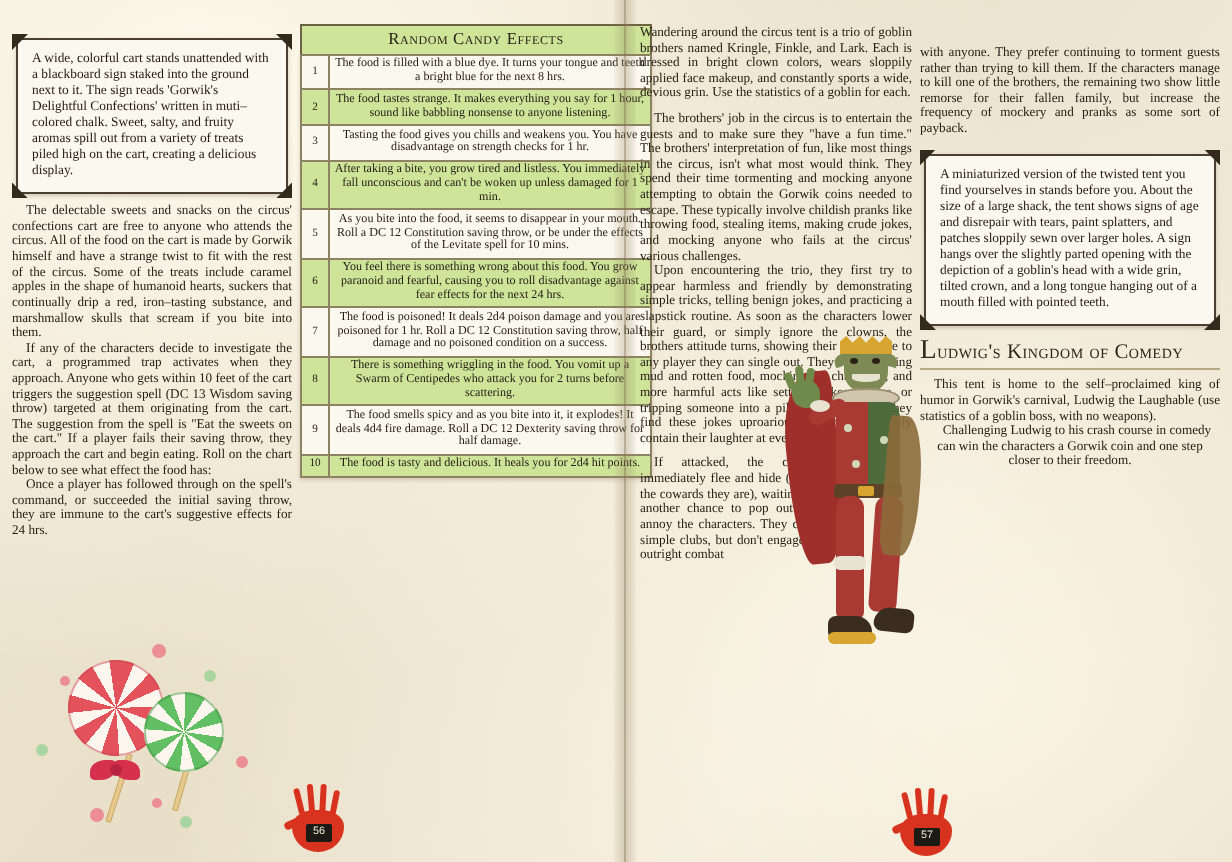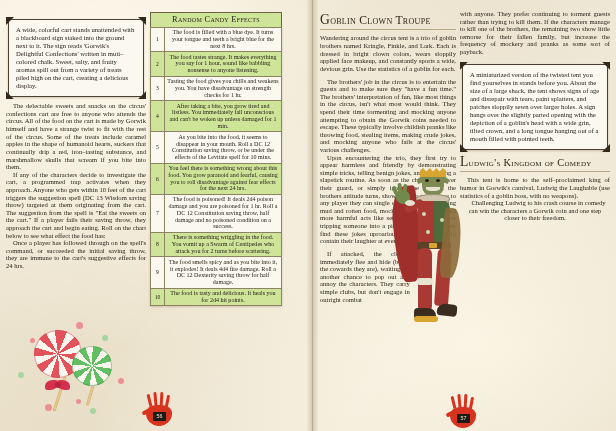--- a/index.html
+++ b/index.html
@@ -15,23 +15,23 @@
       radial-gradient(ellipse at 78% 80%, rgba(255,250,235,.7) 0%, rgba(255,250,235,0) 60%),
       linear-gradient(125deg,#efe7d5 0%,#e9dfc8 40%,#efe8d7 70%,#e6dcc4 100%);
   }
   .gutter{position:absolute;top:0;bottom:0;left:307px;width:11px;
     background:linear-gradient(90deg,rgba(150,130,95,.06),rgba(150,130,95,.28) 42%,rgba(150,130,95,.30) 58%,rgba(150,130,95,.06));
     pointer-events:none;}
   .gutter:after{content:"";position:absolute;left:5px;top:0;bottom:0;width:1px;background:rgba(120,100,70,.35);}
 
   .col{position:absolute;top:0;box-sizing:border-box;}
   .c1{left:6px;width:140px;padding-top:16px;}
-  .c2{left:150px;width:132px;padding-top:12px;}
+  .c2{left:150px;width:176px;padding-top:12px;}
   .c3{left:320px;width:136px;padding-top:13px;}
-  .c4{left:460px;width:150px;padding-top:10px;}
+  .c4{left:460px;width:150px;padding-top:23px;}
 
   h2.head{
     font-variant:small-caps;font-weight:400;letter-spacing:.3px;
     font-size:11.6px;margin:0 0 4px 0;color:#2e241a;line-height:1.1;
     border-bottom:1px solid #b9a886;padding-bottom:1.5px;
   }
   h2.head::first-letter{font-size:13.6px;}
   p{margin:0;font-size:6.6px;line-height:1.155;text-align:justify;text-indent:7px;
     hyphens:auto;color:#241c14;}
   p.noind{text-indent:0;}
@@ -180,21 +180,20 @@
           <td class="num">10</td>
           <td>The food is tasty and delicious. It heals you for 2d4 hit points.</td>
         </tr>
       </tbody>
     </table>
   </div>
 
   <div class="gutter"></div>
 
   <div class="col c3">
-    <h2 class="head">Goblin Clown Troupe</h2>
     <p class="noind">Wandering around the circus tent is a trio of goblin brothers named Kringle, Finkle, and Lark. Each is dressed in bright clown colors, wears sloppily applied face makeup, and constantly sports a wide, devious grin. Use the statistics of a goblin for each.</p>
     <div class="gap"></div>
     <p>The brothers' job in the circus is to entertain the guests and to make sure they "have a fun time." The brothers' interpretation of fun, like most things in the circus, isn't what most would think. They spend their time tormenting and mocking anyone attempting to obtain the Gorwik coins needed to escape. These typically involve childish pranks like throwing food, stealing items, making crude jokes, and mocking anyone who fails at the circus' various challenges.</p>
     <p style="shape-outside:polygon(0 0,100% 0,100% 38%,54% 38%,54% 100%,0 100%);">Upon encountering the trio, they first try to appear harmless and friendly by demonstrating simple tricks, telling benign jokes, and practicing a slapstick routine. As soon as the characters lower their guard, or simply ignore the clowns, the brothers attitude turns, showing their true nature to any player they can single out. They start throwing mud and rotten food, mocking the characters, and more harmful acts like setting clokes on fire, or tripping someone into a pile of mousetraps. They find these jokes uproariously funny and barely contain their laughter at even the simplest jest.</p>
     <div class="gap"></div>
     <p style="width:66%;">If attacked, the clowns immediately flee and hide (being the cowards they are), waiting for another chance to pop out and annoy the characters. They carry simple clubs, but don't engage in outright combat</p>
   </div>
 
   <div class="clown">
 

